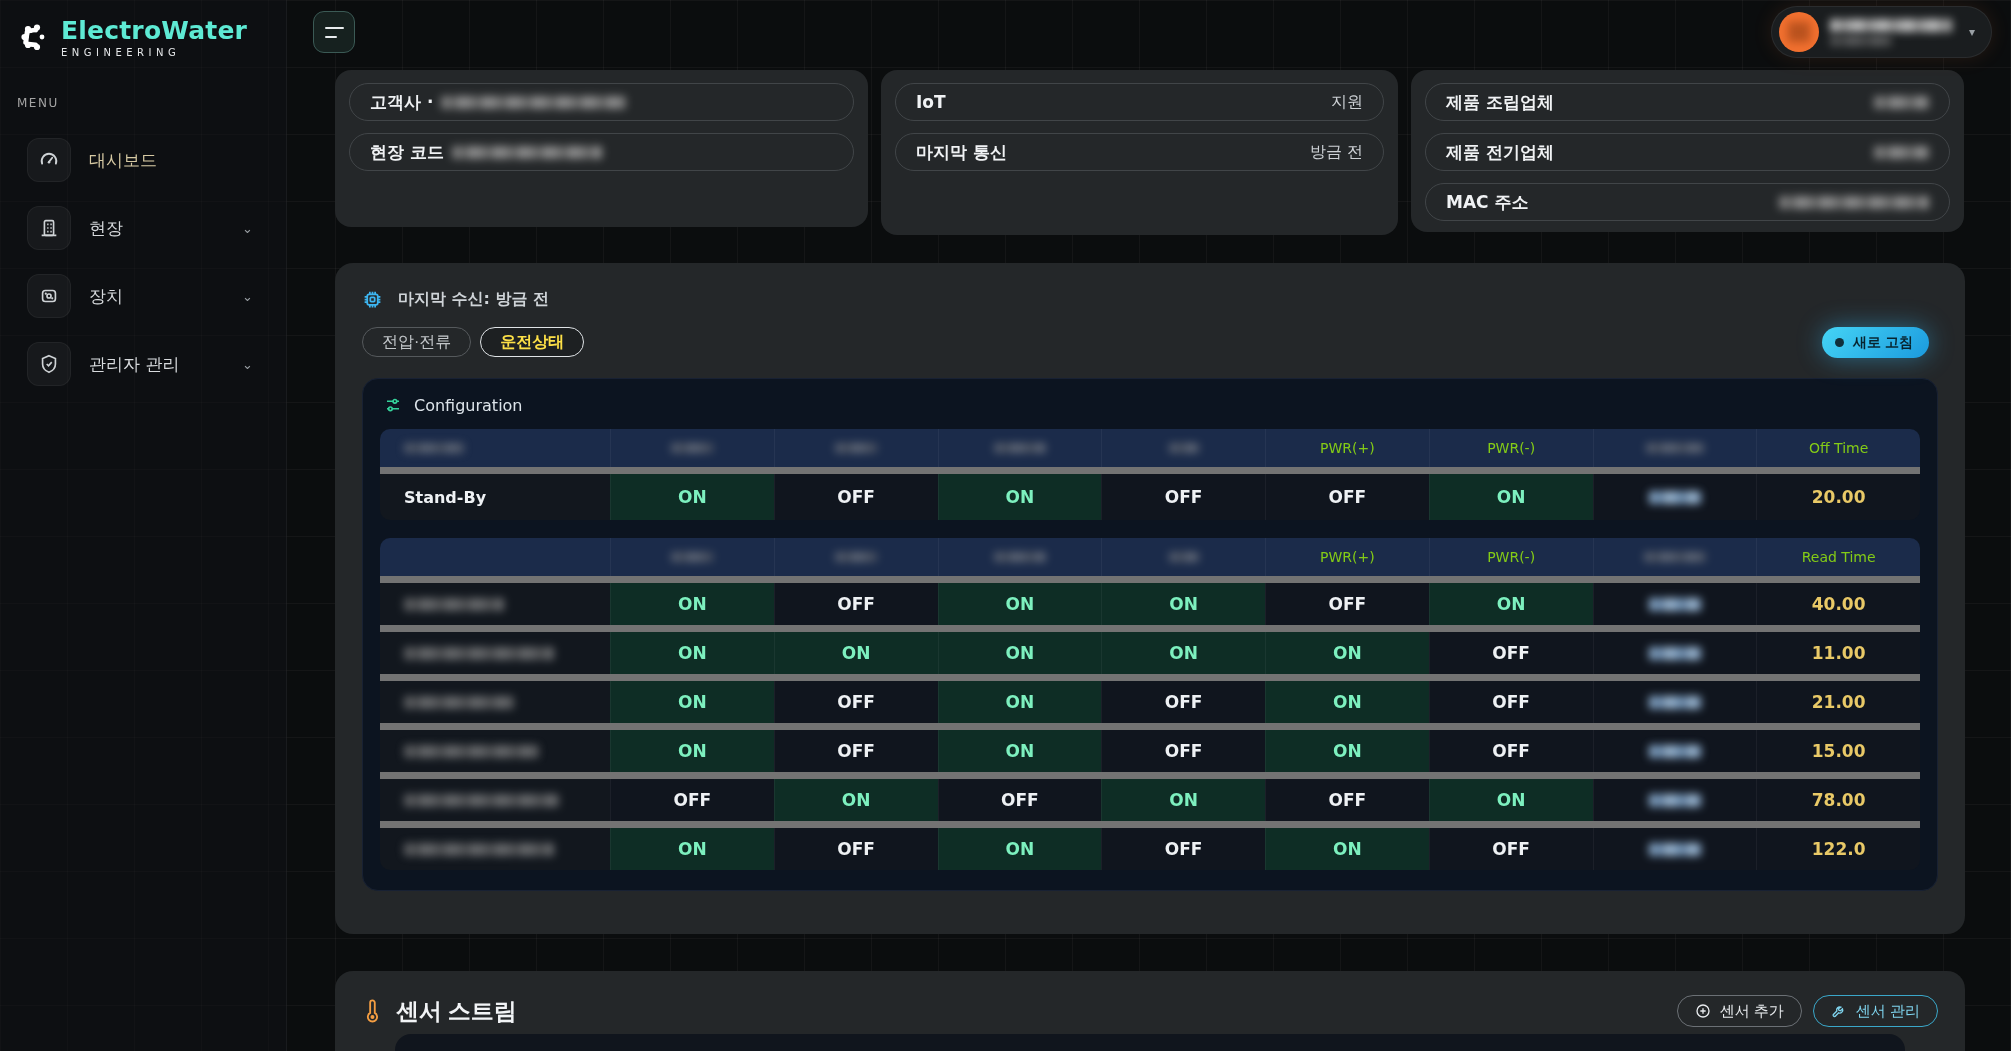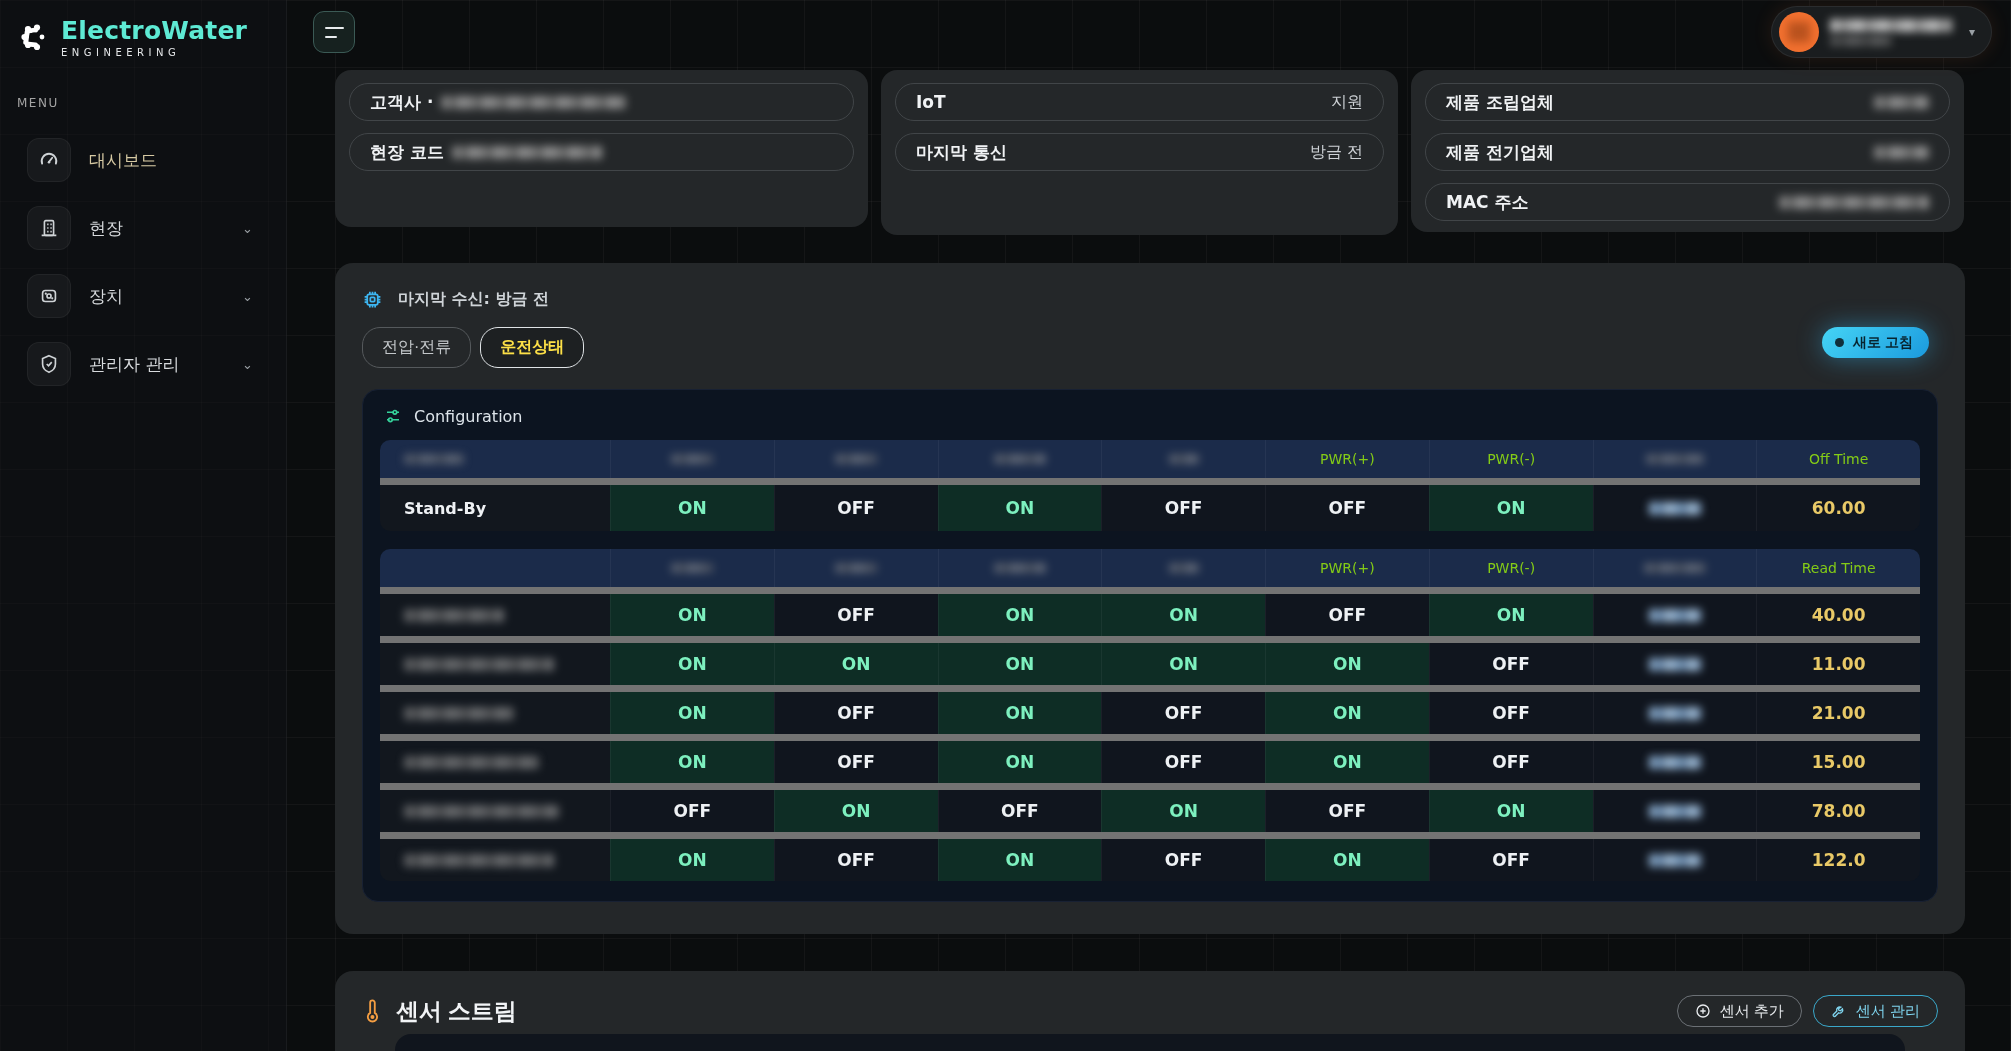--- a/index.html
+++ b/index.html
@@ -70,21 +70,21 @@
   .field-pill .f-value { margin-left:auto; color:#cdd1d5; font-size:16px; white-space:nowrap; }
   .field-pill .f-inline { margin-left:8px; }
 
   
   .device-panel { margin-top:28px; width:1630px; height:671px; background:#242729; border-radius:18px;
                   position:relative; padding:26px 27px 0 27px; }
   .dp-header { display:flex; align-items:center; gap:15px; }
   .dp-header .cpu { width:21px; height:21px; }
   .dp-last { font-size:16px; color:#cfd4d8; font-weight:bold; }
   .dp-tabs { display:flex; align-items:center; gap:9px; margin-top:17px; position:relative; }
-  .tab-pill { height:41px; border-radius:18px; padding:0 19px; display:flex; align-items:center;
+  .tab-pill { height:30px; border-radius:18px; padding:0 19px; display:flex; align-items:center;
               font-size:16px; cursor:pointer; background:transparent; }
   .tab-pill.inactive { border:1px solid #55595c; color:#c3c7ca; }
   .tab-pill.active { border:1.5px solid #dfe3e6; color:#fde047; font-weight:bold; background:#1d2022; }
   .refresh-btn { position:absolute; right:9px; top:0; height:31px; border-radius:16px; padding:0 16px 0 13px;
                  display:flex; align-items:center; gap:9px; cursor:pointer; border:none;
                  background:linear-gradient(135deg,#45d4f5,#1b9ade); color:#07242f; font-weight:bold; font-size:14px;
                  box-shadow:0 0 26px rgba(56,189,248,0.45); }
   .refresh-btn .dot { width:9px; height:9px; border-radius:50%; background:#10303c; }
 
   .config { margin-top:21px; background:#0c1420; border:1px solid #182133; border-radius:16px;
@@ -308,21 +308,21 @@
                 <div class="tcell name">Stand-By</div>
                 <div class="tcell on">ON</div>
                 <div class="tcell off">OFF</div>
                 <div class="tcell on">ON</div>
                 <div class="tcell off">OFF</div>
                 <div class="tcell off">OFF</div>
                 <div class="tcell on">ON</div>
                 <div class="tcell mid">
                   <span class="redact blue" style="width: 52px;"></span>
                 </div>
-                <div class="tcell time">60.00</div>
+                <div class="tcell time">20.00</div>
               </div>
             </div>
             <div class="tbl t2">
               <div class="trow head">
                 <div class="tcell"></div>
                 <div class="tcell">
                   <span class="redact dim" style="width: 42px;"></span>
                 </div>
                 <div class="tcell">
                   <span class="redact dim" style="width: 42px;"></span>

